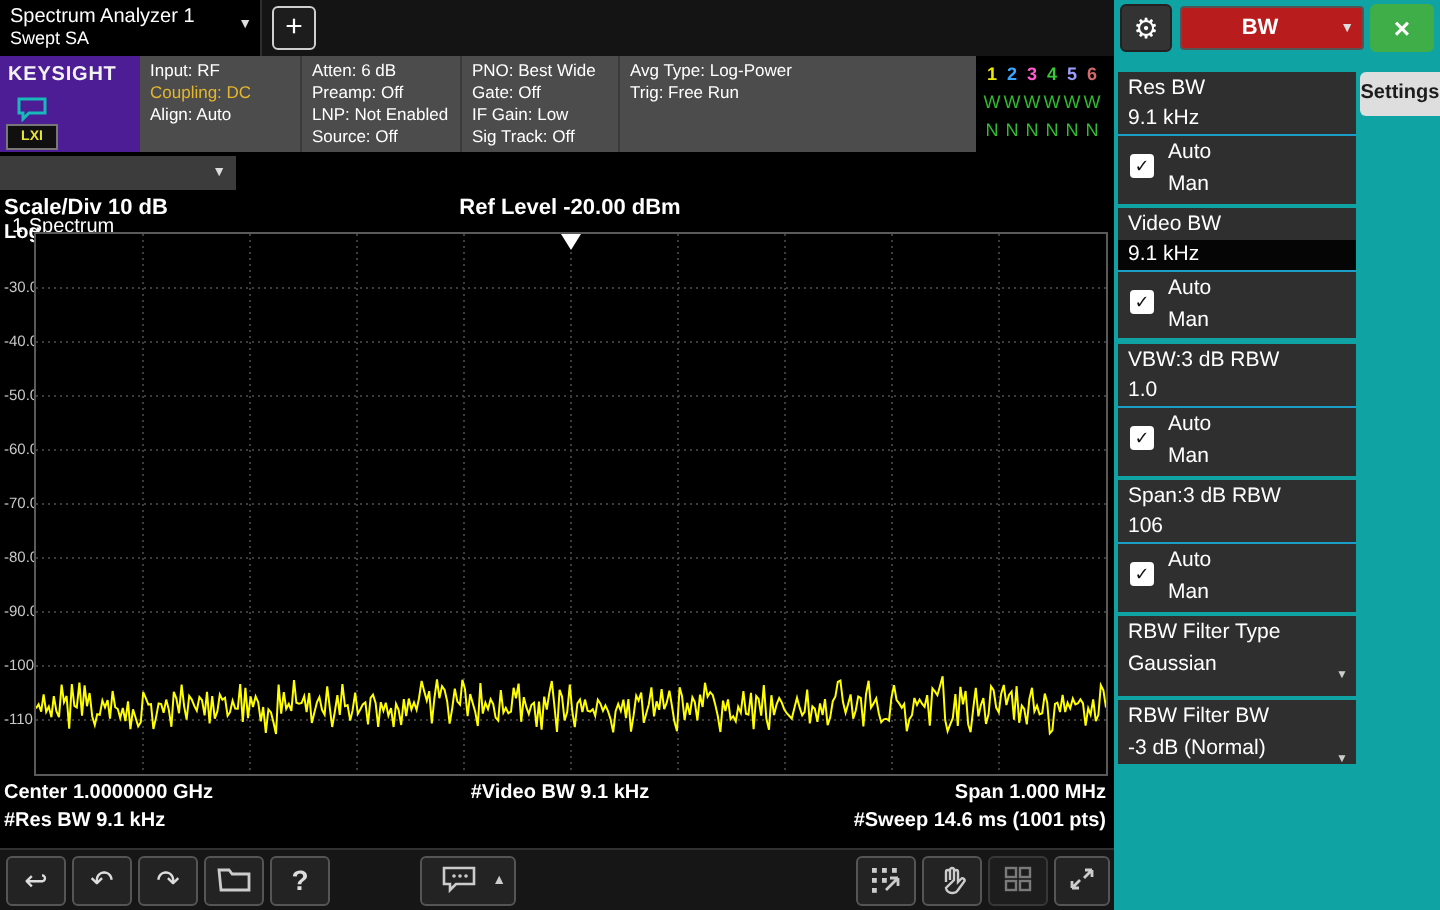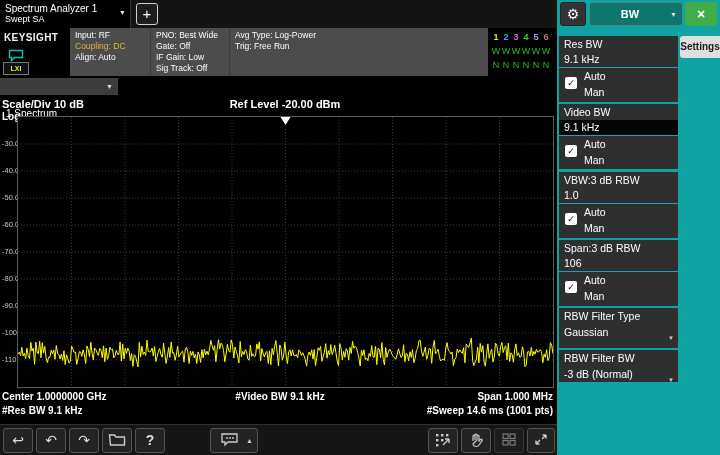--- a/index.html
+++ b/index.html
@@ -11,21 +11,21 @@
   .topbar{left:0;top:0;width:557px;height:28px;background:#141414;}
   .title-tab{left:0;top:0;width:130px;height:28px;background:#000;border-right:1px solid #2e2e2e;cursor:pointer;}
   .title-tab .tl1{position:absolute;left:5px;top:3px;font-size:10px;color:#fff;}
   .title-tab .tl2{position:absolute;left:5px;top:14px;font-size:9px;color:#fff;}
   .title-tab .chev{position:absolute;right:4px;top:9px;font-size:7px;color:#ddd;}
   .add-btn{left:136px;top:3px;width:22px;height:22px;background:#1d1d1d;border:1px solid #cfcfcf;
            border-radius:3px;color:#fff;font-size:15px;line-height:20px;text-align:center;padding:0;cursor:pointer;}
 
   
   .hdr{left:0;top:28px;width:557px;height:48px;background:#4c4c4c;}
-  .logo-cell{left:0;top:0;width:70px;height:48px;background:#000000;}
+  .logo-cell{left:0;top:0;width:70px;height:48px;background:#4c1d95;}
   .logo-txt{position:absolute;left:4px;top:4px;font-size:10px;font-weight:bold;letter-spacing:.4px;color:#f2f2f2;}
   .logo-bubble{position:absolute;left:8px;top:20px;}
   .lxi-badge{position:absolute;left:3px;top:34px;width:24px;height:11px;background:#101010;border:1px solid #777;
              color:#e8e23a;font-size:7px;font-weight:bold;text-align:center;line-height:11px;}
   .cols{left:70px;top:0;width:418px;height:48px;display:flex;}
   .col{padding:2px 0 0 5px;box-sizing:border-box;border-left:1px solid #3a3a3a;}
   .col:first-child{border-left:none;}
   .col span{display:block;font-size:8.5px;line-height:11px;color:#fff;white-space:nowrap;}
   .col span.warn{color:#e3b62e;}
   .c0{width:80px}.c1{width:88px}.c2{width:80px}.c3{width:79px}.c4{width:91px}
@@ -67,21 +67,21 @@
   .tbtn .g{font-size:14px;line-height:22px;color:#ddd;}
   .tbtn svg{margin-top:3px;}
   .chat-btn{left:210px;width:48px;}
   .chat-btn .tri{position:absolute;right:4px;top:8px;font-size:7px;color:#ccc;}
   .dim{opacity:.55;}
 
   
   .panel{left:557px;top:0;width:163px;height:455px;background:#0fa3a3;}
   .gear-btn{left:3px;top:2px;width:26px;height:24px;background:#333;border:1px solid #222;border-radius:3px;
             color:#fff;font-size:14px;line-height:22px;text-align:center;cursor:pointer;box-sizing:border-box;}
-  .menu-dd{left:33px;top:3px;width:92px;height:22px;background:#0f766e;border:1px solid #555;border-radius:2px;
+  .menu-dd{left:33px;top:3px;width:92px;height:22px;background:#b91c1c;border:1px solid #555;border-radius:2px;
            box-sizing:border-box;cursor:pointer;}
   .menu-dd .lbl{position:absolute;left:0;right:12px;top:4px;text-align:center;font-size:11px;color:#fff;font-weight:bold;}
   .menu-dd .chev{position:absolute;right:4px;top:7px;font-size:7px;color:#ddd;}
   .close-btn{left:128px;top:2px;width:32px;height:24px;background:#3fae49;border:none;border-radius:3px;
              color:#fff;font-size:14px;font-weight:bold;line-height:24px;text-align:center;cursor:pointer;}
   .settings-tab{left:123px;top:36px;width:40px;height:22px;background:#dedede;color:#1c1c1c;font-size:10px;
                 line-height:22px;text-align:center;border-radius:3px 0 0 3px;cursor:pointer;font-weight:bold;}
   .grp{position:absolute;left:2px;width:119px;background:#2f2f2f;}
   .grp .glabel{display:block;padding:2px 5px 0;font-size:10.5px;color:#fff;height:14px;white-space:nowrap;}
   .grp .gvalue{display:block;padding:1px 5px 2px;font-size:10.5px;color:#fff;border-bottom:1px solid #1b9fc9;cursor:pointer;white-space:nowrap;}
@@ -117,20 +117,26 @@
           </svg>
       </span>
       <div class="lxi-badge">LXI</div>
     </div>
 
     <div class="abs cols">
       <div class="col c0">
         <span>Input: RF</span>
         <span class="warn">Coupling: DC</span>
         <span>Align: Auto</span>
+      </div>
+      <div class="col c2">
+        <span>Atten: 6 dB</span>
+        <span>Preamp: Off</span>
+        <span>LNP: Not Enabled</span>
+        <span>Source: Off</span>
       </div>
       <div class="col c3">
         <span>PNO: Best Wide</span>
         <span>Gate: Off</span>
         <span>IF Gain: Low</span>
         <span>Sig Track: Off</span>
       </div>
       <div class="col c4">
         <span>Avg Type: Log-Power</span>
         <span>Trig: Free Run</span>

